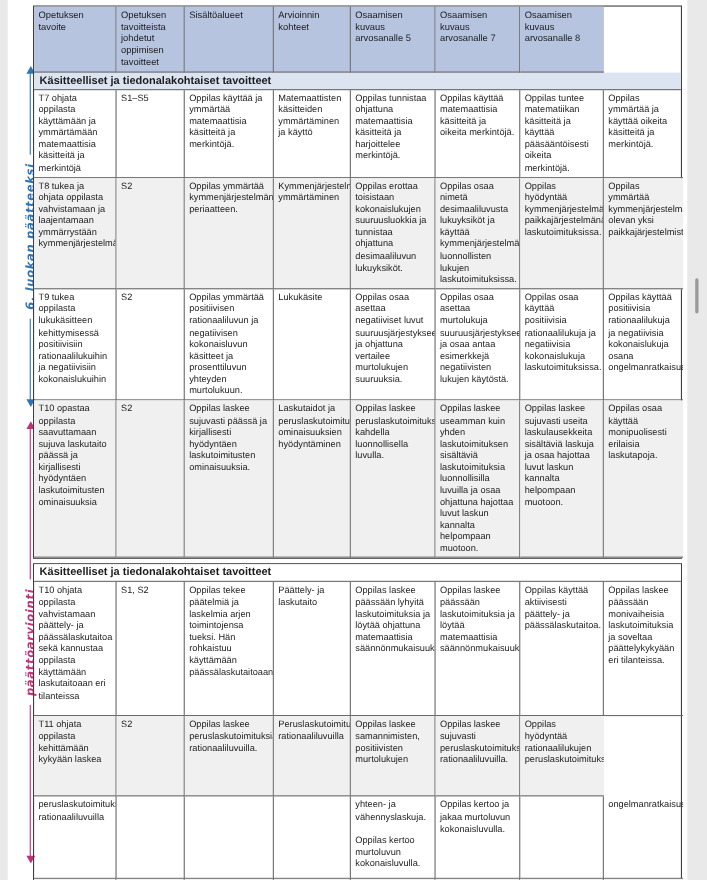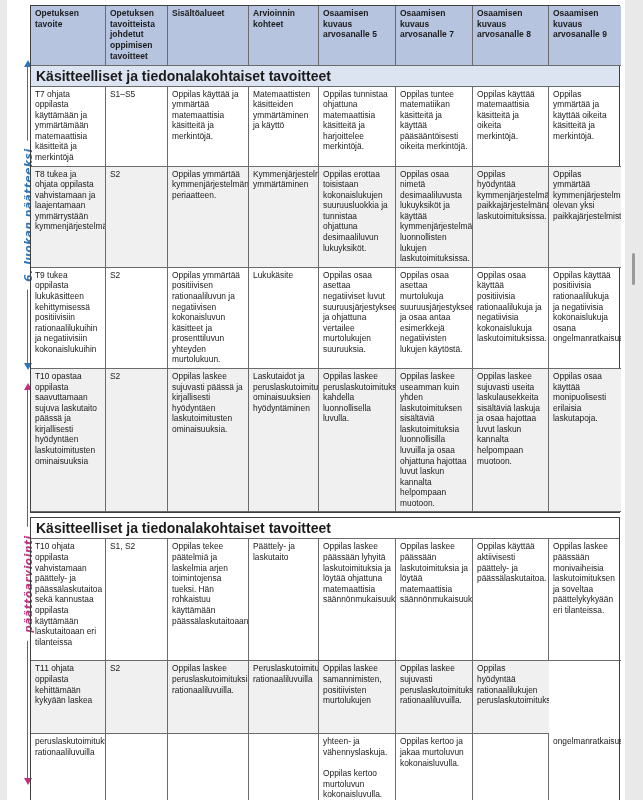--- a/index.html
+++ b/index.html
@@ -10,22 +10,22 @@
   .scroll-thumb { position:absolute; right:8px; top:253px; width:3px; height:32px; background:#9a9a9a; border-radius:2px; }
 
   .doc { position:absolute; left:23px; top:5px; width:590px; }
   .tbl { border:1.5px solid #3f3f3f; border-bottom-width:1px; }
   .tbl2 { margin-top:4px; }
   .row { display:grid; grid-template-columns:75px 62px 81px 70px 77px 77px 76px 72px; }
   .cell { border-right:1px solid #6b6b6b; border-bottom:1px solid #6b6b6b;
           padding:2px 4px 3px 4px; font-size:8.4px; line-height:1.26; white-space:pre-line;
           overflow:hidden; }
   .cell:last-child { border-right:none; }
-  .hdr .cell { background:#b6c4e0; font-weight:bold; font-size:8.5px; }
-  .band { border-bottom:1px solid #6b6b6b; padding:2px 5px; font-weight:bold; font-size:14px; }
+  .hdr .cell { background:#b6c4e0; font-weight:normal; font-size:8.5px; }
+  .band { border-bottom:1px solid #6b6b6b; padding:2px 5px; font-weight:bold; font-size:10px; }
   .band1 { background:#dce4f2; }
   .band2 { background:#ffffff; }
   .shade .cell { background:#f0f0f0; }
 
   
   .varrow { position:absolute; width:16px; }
   .vline { position:absolute; left:50%; top:6px; bottom:6px; border-left:1.6px solid currentColor; margin-left:-0.8px; }
   .tri { position:absolute; left:50%; width:0; height:0; margin-left:-4px; }
   .tri-up { top:0; border-left:4px solid transparent; border-right:4px solid transparent; border-bottom:7px solid currentColor; }
   .tri-down { bottom:0; border-left:4px solid transparent; border-right:4px solid transparent; border-top:7px solid currentColor; }
@@ -58,32 +58,31 @@
 
     <div class="tbl">
       <div class="row hdr" style="min-height:44px">
         <div class="cell">Opetuksen tavoite</div>
         <div class="cell">Opetuksen tavoitteista johdetut oppimisen tavoitteet</div>
         <div class="cell">Sisältöalueet</div>
         <div class="cell">Arvioinnin kohteet</div>
         <div class="cell">Osaamisen kuvaus arvosanalle 5</div>
         <div class="cell">Osaamisen kuvaus arvosanalle 7</div>
         <div class="cell">Osaamisen kuvaus arvosanalle 8</div>
-        <div class="cell">Osaamisen kuvaus arvosanalle 9</div>
       </div>
       <div class="band band1">Käsitteelliset ja tiedonalakohtaiset tavoitteet</div>
 
       <div class="row" style="min-height:63px">
         <div class="cell">T7 ohjata oppilasta käyttämään ja ymmärtämään matemaattisia käsitteitä ja merkintöjä</div>
         <div class="cell">S1–S5</div>
         <div class="cell">Oppilas käyttää ja ymmärtää matemaattisia käsitteitä ja merkintöjä.</div>
         <div class="cell">Matemaattisten käsitteiden ymmärtäminen ja käyttö</div>
         <div class="cell">Oppilas tunnistaa ohjattuna matemaattisia käsitteitä ja harjoittelee merkintöjä.</div>
+        <div class="cell">Oppilas käyttää matemaattisia käsitteitä ja oikeita merkintöjä.</div>
         <div class="cell">Oppilas tuntee matematiikan käsitteitä ja käyttää pääsääntöisesti oikeita merkintöjä.</div>
-        <div class="cell">Oppilas käyttää matemaattisia käsitteitä ja oikeita merkintöjä.</div>
         <div class="cell">Oppilas ymmärtää ja käyttää oikeita käsitteitä ja merkintöjä.</div>
       </div>
 
       <div class="row shade" style="min-height:62px">
         <div class="cell">T8 tukea ja ohjata oppilasta vahvistamaan ja laajentamaan ymmärrystään kymmenjärjestelmästä</div>
         <div class="cell">S2</div>
         <div class="cell">Oppilas ymmärtää kymmenjärjestelmän periaatteen.</div>
         <div class="cell">Kymmenjärjestelmän ymmärtäminen</div>
         <div class="cell">Oppilas erottaa toisistaan kokonaislukujen suuruusluokkia ja tunnistaa ohjattuna desimaaliluvun lukuyksiköt.</div>
         <div class="cell">Oppilas osaa nimetä desimaaliluvusta lukuyksiköt ja käyttää kymmenjärjestelmää luonnollisten lukujen laskutoimituksissa.</div>
@@ -118,21 +117,21 @@
       <div class="band band2">Käsitteelliset ja tiedonalakohtaiset tavoitteet</div>
 
       <div class="row" style="min-height:122px">
         <div class="cell">T10 ohjata oppilasta vahvistamaan päättely- ja päässälaskutaitoa sekä kannustaa oppilasta käyttämään laskutaitoaan eri tilanteissa</div>
         <div class="cell">S1, S2</div>
         <div class="cell">Oppilas tekee päätelmiä ja laskelmia arjen toimintojensa tueksi. Hän rohkaistuu käyttämään päässälaskutaitoaan.</div>
         <div class="cell">Päättely- ja laskutaito</div>
         <div class="cell">Oppilas laskee päässään lyhyitä laskutoimituksia ja löytää ohjattuna matemaattisia säännönmukaisuuksia.</div>
         <div class="cell">Oppilas laskee päässään laskutoimituksia ja löytää matemaattisia säännönmukaisuuksia.</div>
         <div class="cell">Oppilas käyttää aktiivisesti päättely- ja päässälaskutaitoa.</div>
-        <div class="cell">Oppilas laskee päässään monivaiheisia laskutoimituksen ja soveltaa päättelykykyään eri tilanteissa.</div>
+        <div class="cell">Oppilas laskee päässään monivaiheisia laskutoimituksia ja soveltaa päättelykykyään eri tilanteissa.</div>
       </div>
 
       <div class="row shade" style="min-height:73px">
         <div class="cell">T11 ohjata oppilasta kehittämään kykyään laskea</div>
         <div class="cell">S2</div>
         <div class="cell">Oppilas laskee peruslaskutoimituksia rationaaliluvuilla.</div>
         <div class="cell">Peruslaskutoimitukset rationaaliluvuilla</div>
         <div class="cell">Oppilas laskee samannimisten, positiivisten murtolukujen</div>
         <div class="cell">Oppilas laskee sujuvasti peruslaskutoimituksia rationaaliluvuilla.</div>
         <div class="cell">Oppilas hyödyntää rationaalilukujen peruslaskutoimituksia</div>

